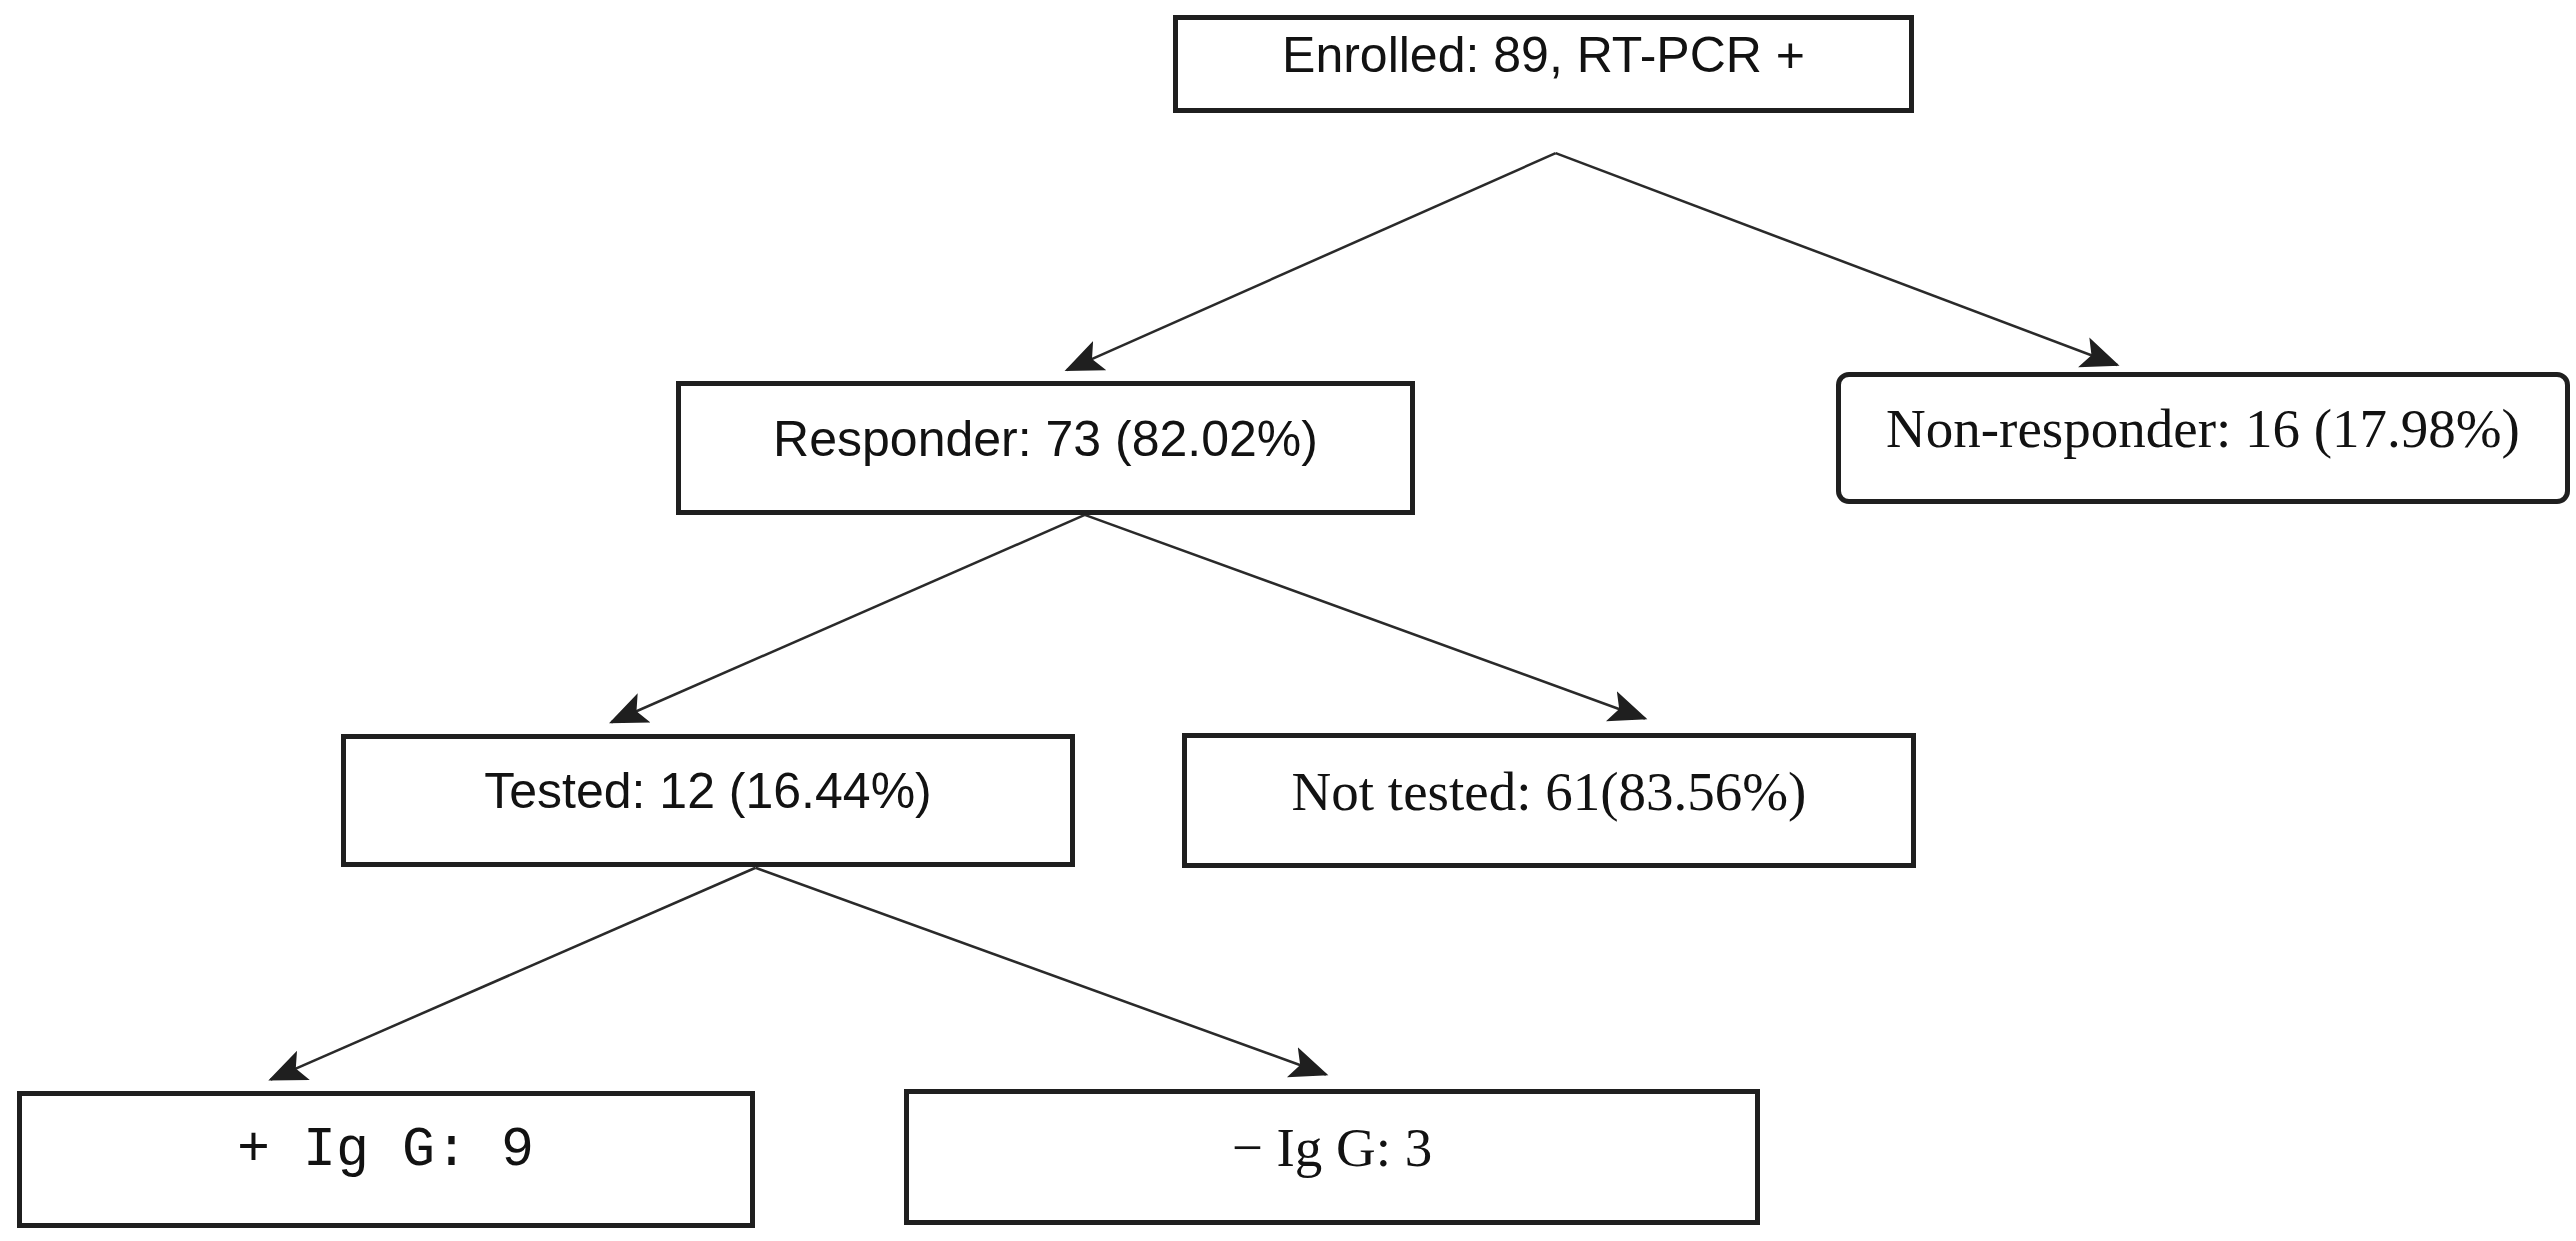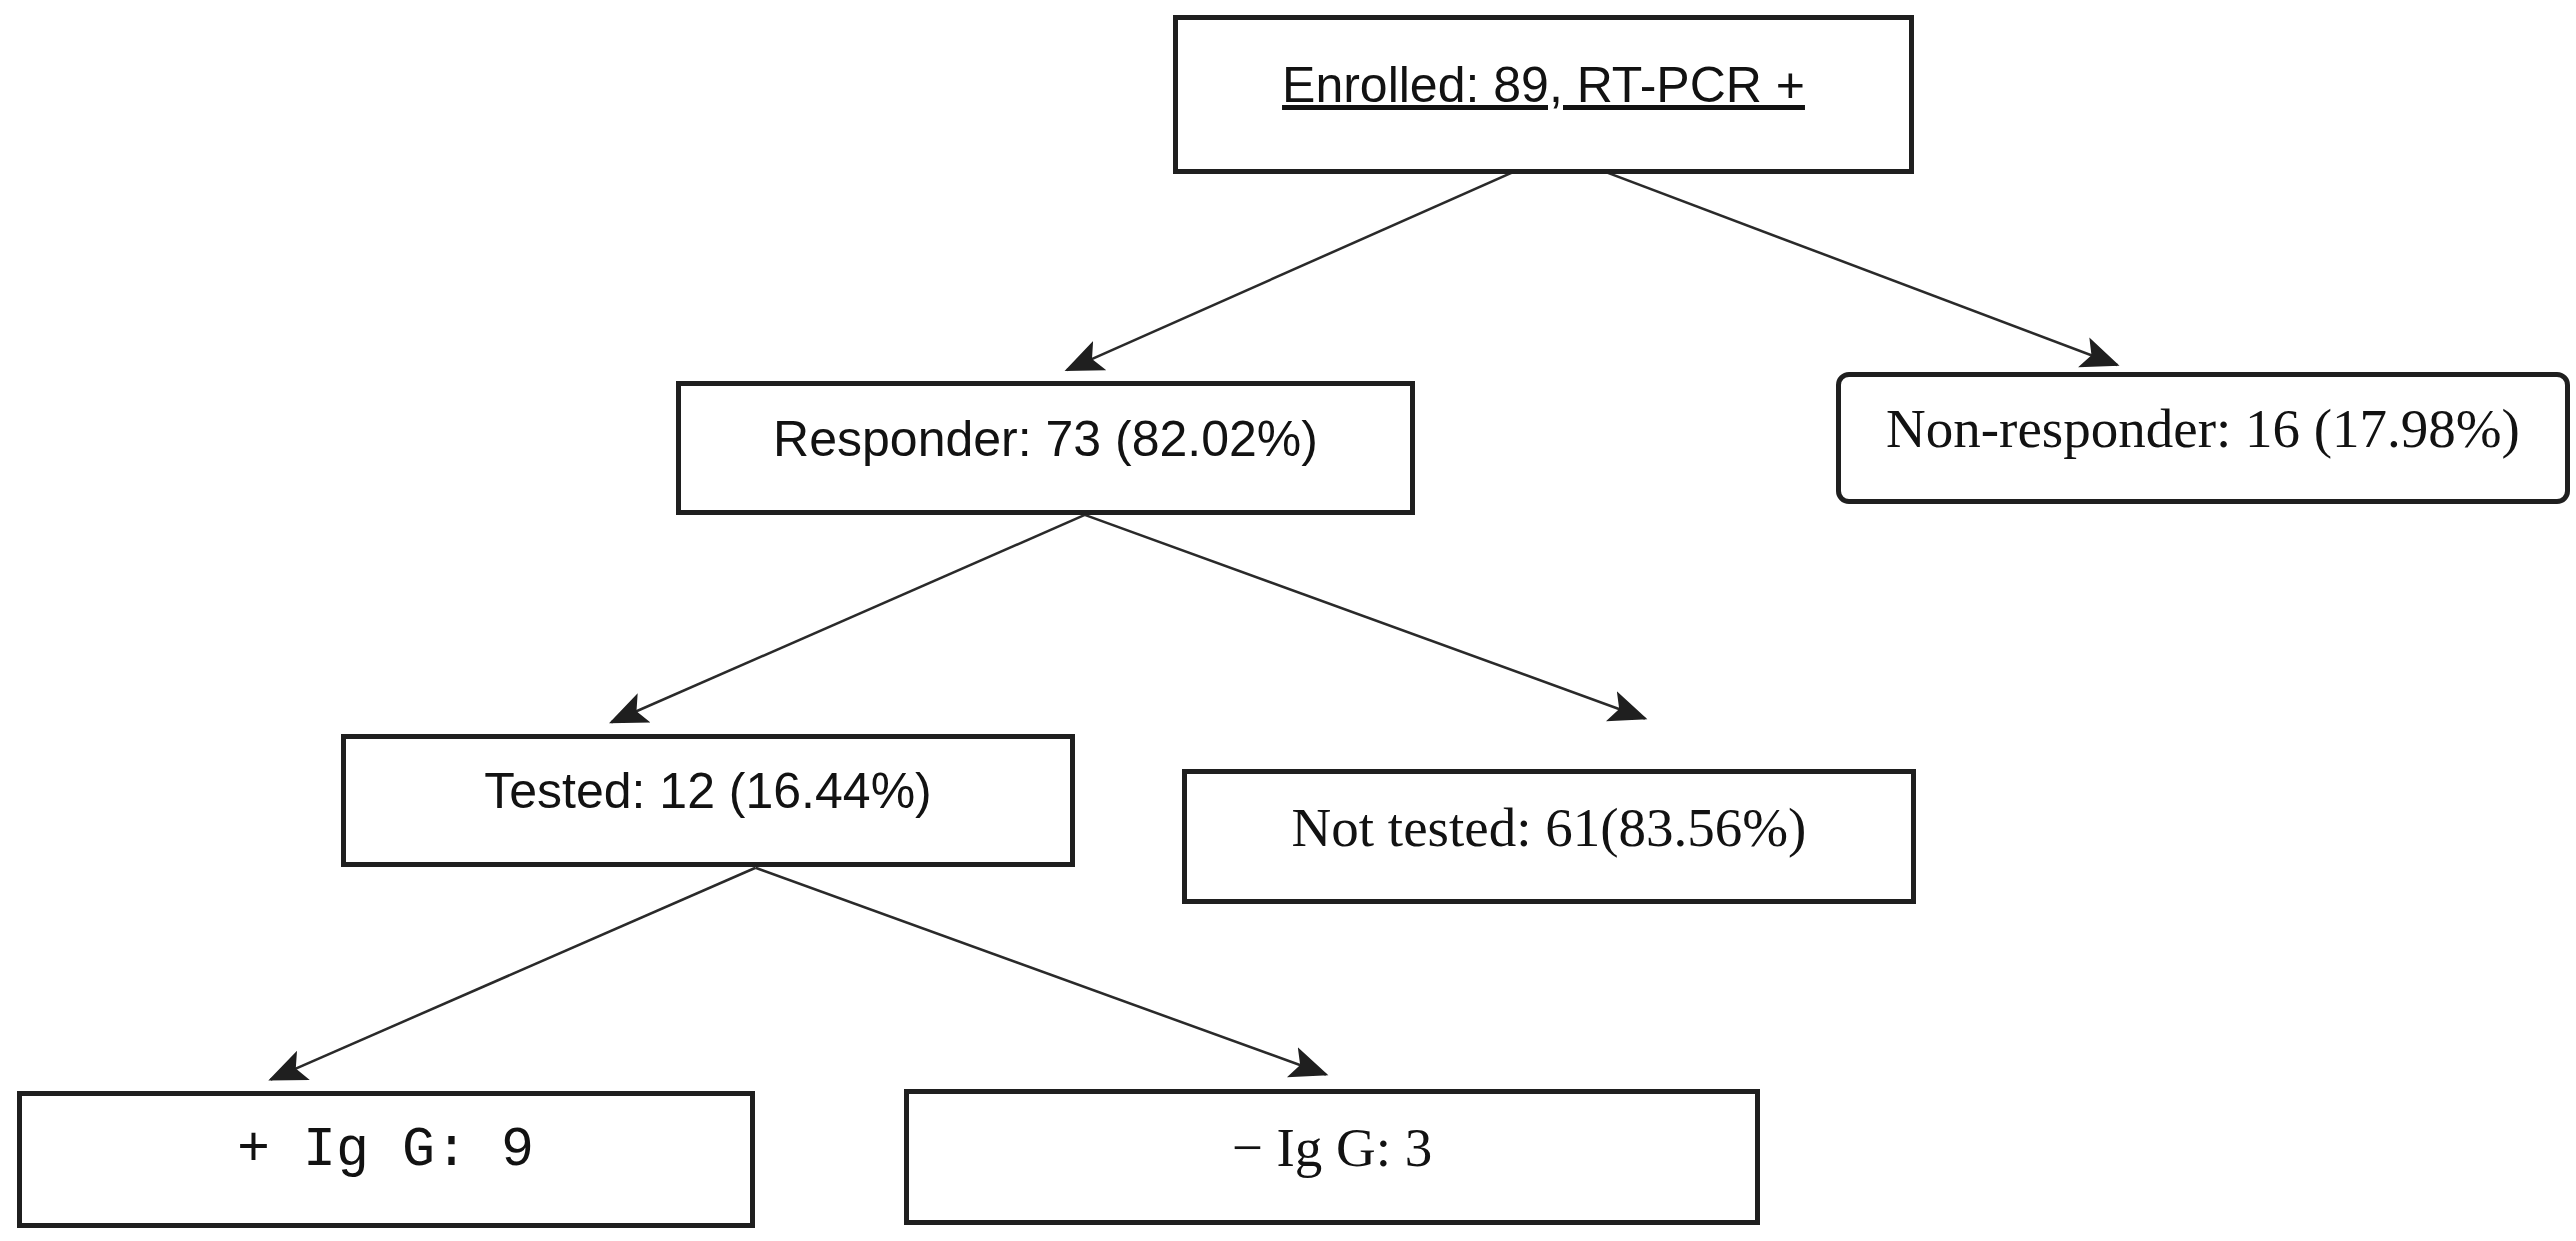--- a/index.html
+++ b/index.html
@@ -37,25 +37,25 @@
   }
   .node.sans {
     font-family: "Liberation Sans", "DejaVu Sans", sans-serif;
     font-size: 50px;
   }
   .node.serif {
     font-family: "Liberation Serif", "DejaVu Serif", serif;
     font-size: 55px;
   }
   
-  #node-enrolled      { left: 1173px; top:   15.3px; width: 741px; height: 159px; text-decoration: underline; }
+  #node-enrolled      { left: 1173px; top:   15.3px; width: 741px; height: 98px; }
   #node-responder     { left: 676px; top:  381px; width: 739px; height: 134px; }
   #node-non-responder { left: 1836px; top:  372px; width: 734px; height: 132px; border-radius: 13px; }
   #node-tested        { left:  341px; top: 734px; width: 734px; height: 133px; align-items: center; }
-  #node-not-tested    { left: 1182px; top: 733px; width: 734px; height: 135px; margin-top: 36px; }
+  #node-not-tested    { left: 1182px; top: 733px; width: 734px; height: 135px; }
   #node-igg-positive  { left:   16.6px; top: 1091px; width: 738px; height: 137px; font-family: Liberation Mono, monospace; }
   #node-igg-negative  { left: 904px; top: 1089px; width: 856px; height: 136px; }
 </style>
 </head>
 <body>
 
 <div id="canvas">
 
   <svg id="edges" viewBox="0 0 4037 1945" xmlns="http://www.w3.org/2000/svg">
     <defs>

